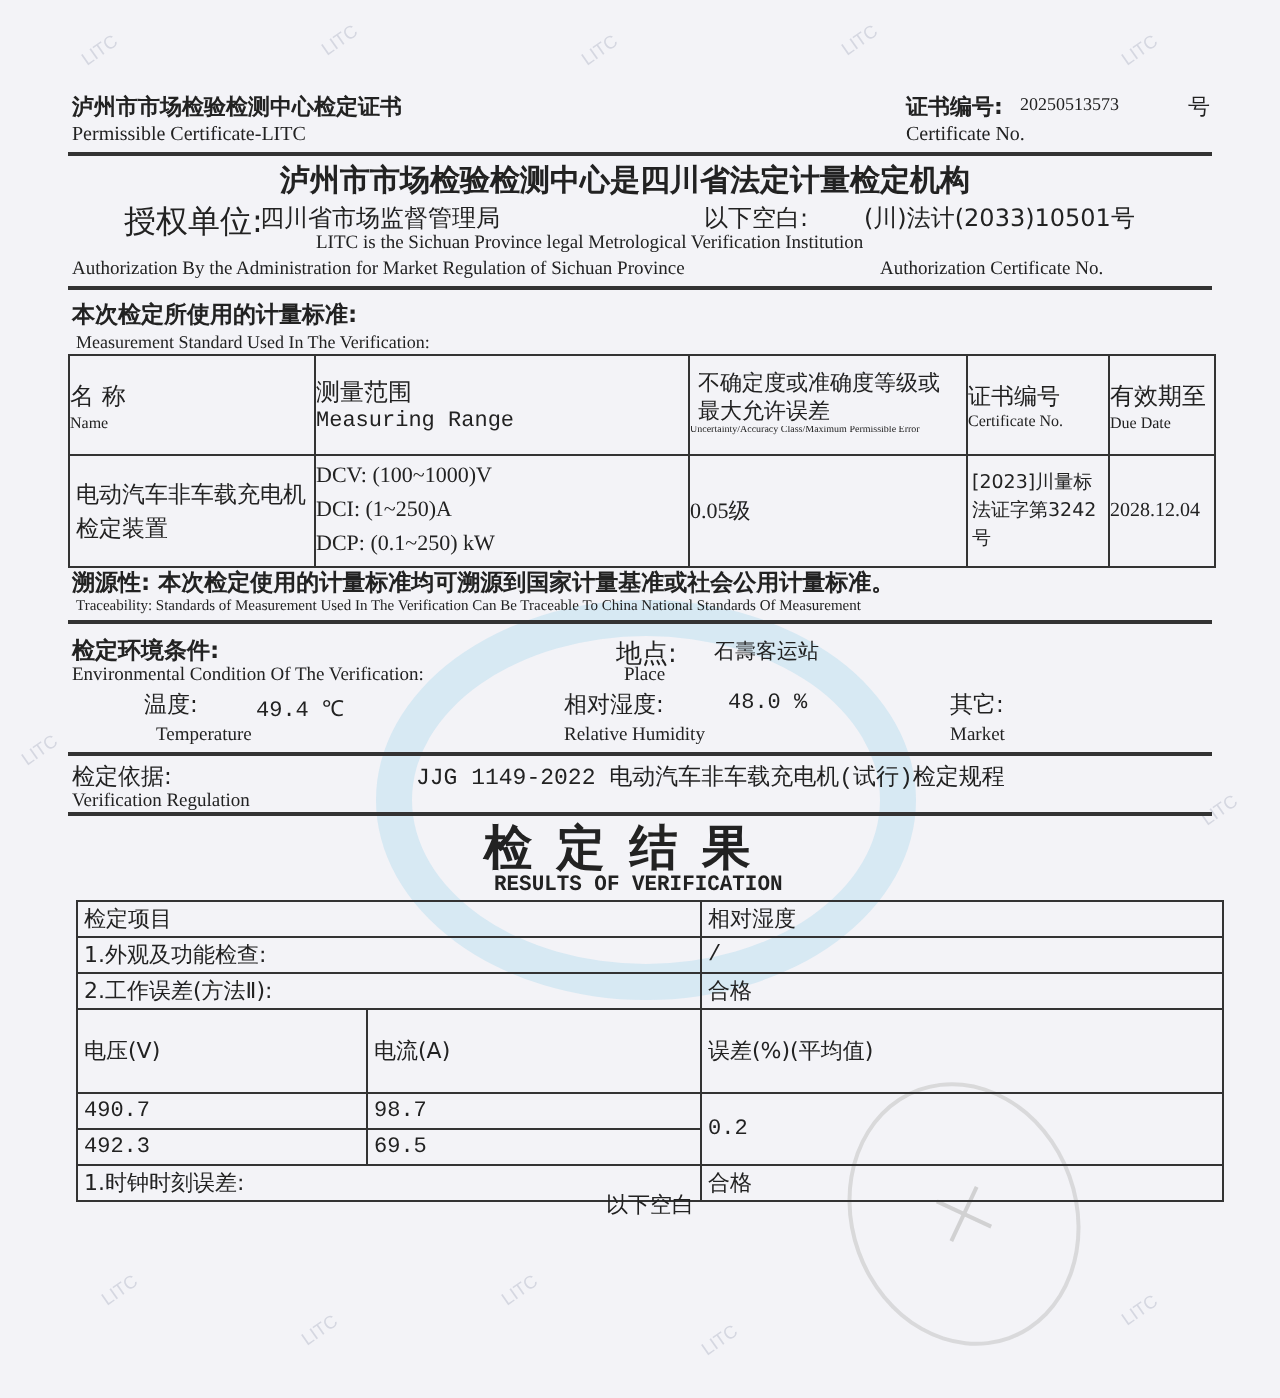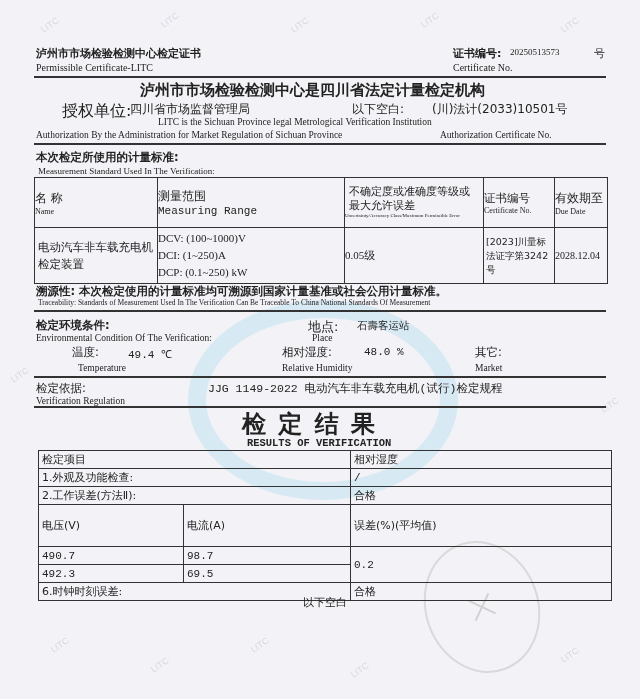--- a/index.html
+++ b/index.html
@@ -167,19 +167,19 @@
   <tr style="height:18px">
     <td><span>490.7</span></td>
     <td><span>98.7</span></td>
     <td rowspan="2"><span>0.2</span></td>
   </tr>
   <tr style="height:18px">
     <td><span>492.3</span></td>
     <td><span>69.5</span></td>
   </tr>
   <tr style="height:18px">
-    <td colspan="2"><span class="zh">6.时钟时刻误差:</span></td>
+    <td colspan="2"><span class="zh">1.时钟时刻误差:</span></td>
     <td><span class="zh">合格</span></td>
   </tr>
 </tbody>
   </table>
 
 <div class="abs zh" style="left:303px;top:595px;font-size:11px">以下空白</div>
 
 </body></html>

